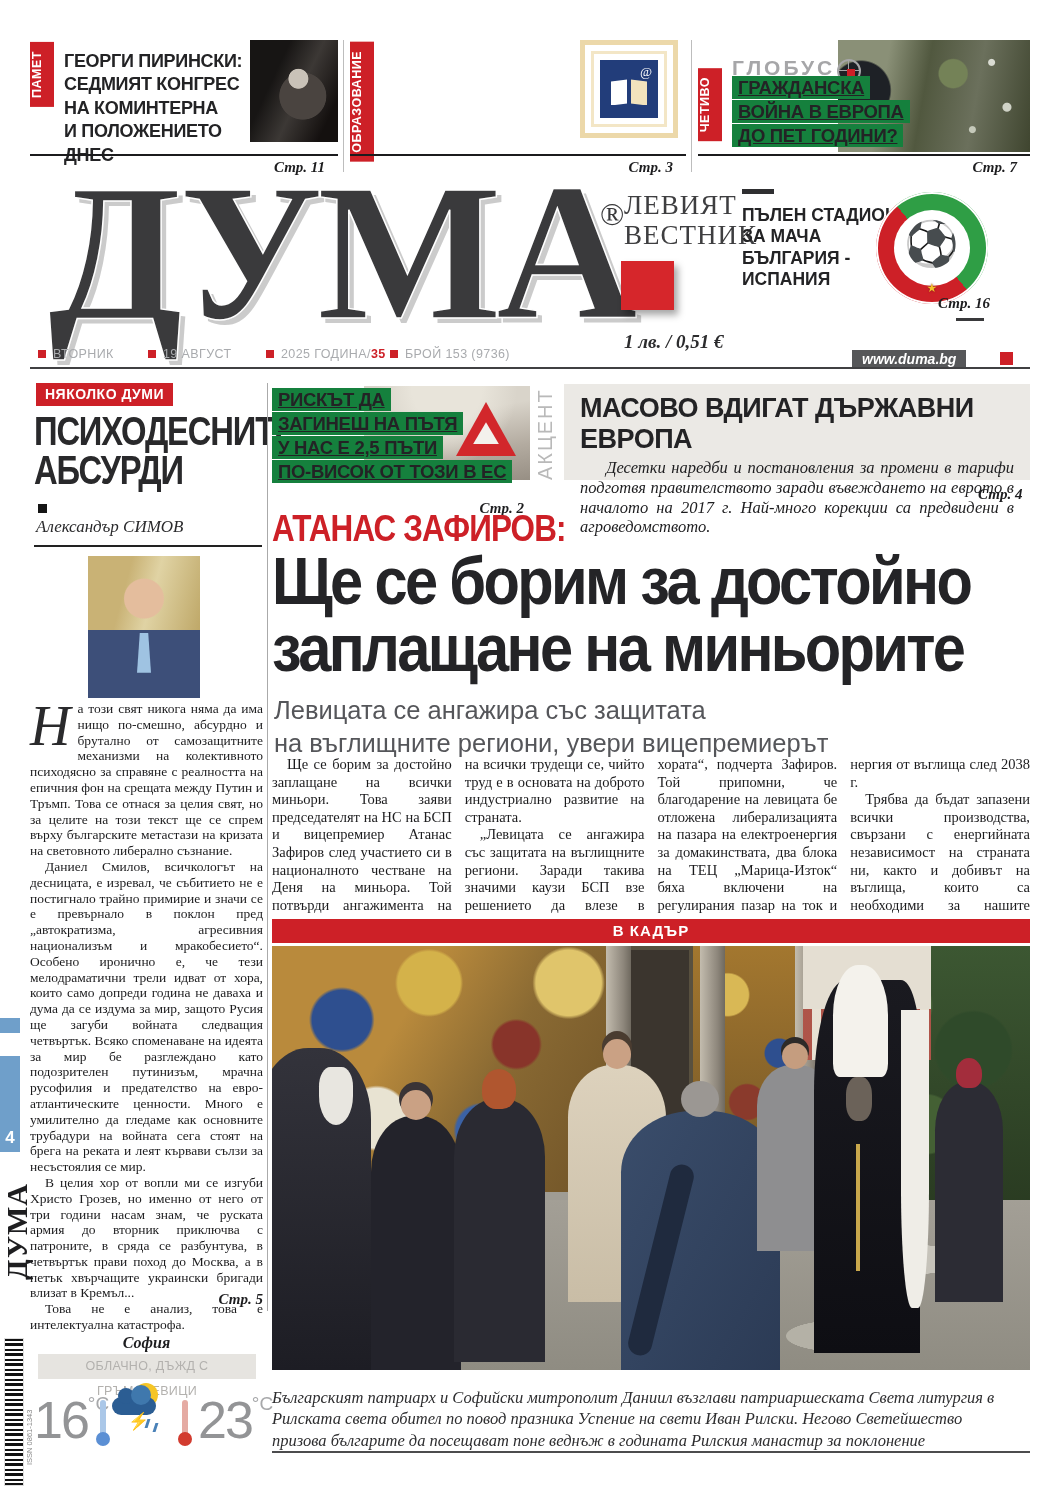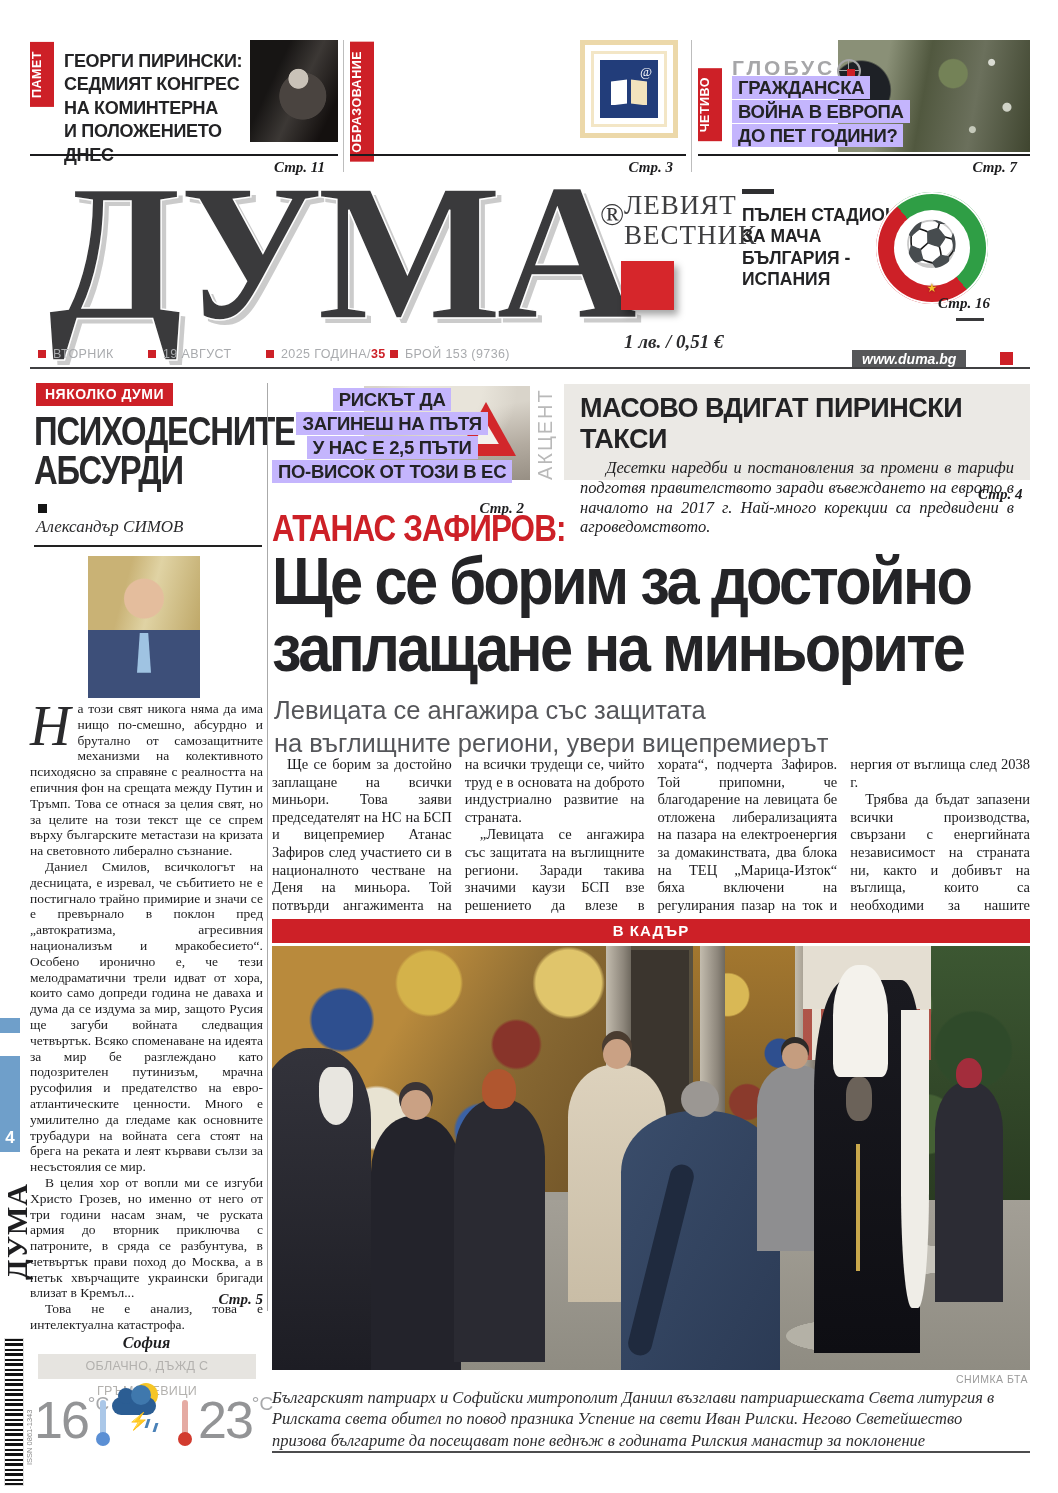--- a/index.html
+++ b/index.html
@@ -43,22 +43,22 @@
                           linear-gradient(90deg,#0000 0 45%, #a6a6a8 45% 52%, #0000 52% 100%); }
   .glb-sq { position:absolute; left:8px; top:8px; width:8px; height:8px; background:#cd2027; }
   .tz-photo3 { position:absolute; left:140px; right:0; top:0; height:112px;
     background:
       radial-gradient(circle at 12% 45%, #1e2126 0 16%, transparent 17%),
       radial-gradient(circle at 80% 20%, #d9dbd2 0 3px, transparent 4px),
       radial-gradient(circle at 88% 60%, #cfd2c6 0 4px, transparent 5px),
       radial-gradient(circle at 70% 80%, #c5c9ba 0 3px, transparent 4px),
       radial-gradient(circle at 60% 30%, #748257 0 10%, transparent 11%),
       linear-gradient(100deg,#8a9077 0 25%, #51583f 45%, #6b705c 70%, #3f452f 100%); }
-  .chip { display:inline; background:#c4b5fd; padding:1px 6px; box-decoration-break:clone;
-          -webkit-box-decoration-break:clone; white-space:pre-line; }
+  .chip { display:inline; background:#15803d; padding:1px 6px; box-decoration-break:clone;
+          -webkit-box-decoration-break:clone; white-space:pre-line;text-decoration:underline; }
   .tz-div { position:absolute; top:40px; width:1px; height:132px; background:#bdbdbd; }
 
   
   .logo { position:absolute; left:48px; top:172px; font-family:"Liberation Serif",serif; font-weight:bold;
           font-size:196px; line-height:.82; letter-spacing:-6px; color:#3a3a3c;
           -webkit-text-stroke:1.5px #fff; text-shadow:5px 5px 0 rgba(160,160,160,.55); }
   .logo-reg { position:absolute; left:600px; top:196px; font-size:32px; color:#3a3a3c; }
   .tagline { position:absolute; left:624px; top:190px; font-size:27px; line-height:1.12;
              letter-spacing:1px; color:#3e3e40; }
   .red-sq { position:absolute; left:621px; top:261px; width:53px; height:49px; background:#d6262b;
@@ -119,21 +119,21 @@
                  font-family:"Liberation Sans",sans-serif; font-weight:bold; font-size:17px; }
   .rail-logo { position:absolute; left:0; top:1162px; width:26px; height:118px; font-weight:bold;
                font-size:30px; color:#1e1e20; letter-spacing:1px; }
   .barcode { position:absolute; left:4px; top:1338px; width:20px; height:148px;
              background:repeating-linear-gradient(to bottom,#111 0 2px,#fff 2px 4px,#111 4px 7px,#fff 7px 10px);
              border:1px solid #ddd; }
   .issn { position:absolute; left:25px; top:1345px; width:10px; height:120px; font-size:7.5px;
           color:#8a8a8a; font-family:"Liberation Sans",sans-serif; }
 
   
-  .road { position:absolute; left:272px; top:384px; width:258px; height:118px;text-align:center; }
+  .road { position:absolute; left:272px; top:384px; width:258px; height:118px; }
   .road-photo { position:absolute; left:92px; top:2px; right:0; height:94px;
     background:
       radial-gradient(ellipse at 50% 0%, #e8e4da 0 30%, transparent 60%),
       linear-gradient(170deg,#d9d4ca 0 35%, #b3aba0 70%, #978f84 100%); }
   .road-tri { position:absolute; right:14px; top:16px; width:60px; height:54px; background:#d2272b;
               clip-path:polygon(50% 0,100% 100%,0 100%); filter:drop-shadow(2px 3px 2px rgba(0,0,0,.3)); }
   .road-tri::after { content:""; position:absolute; left:50%; top:58%; transform:translate(-50%,-50%);
               width:26px; height:22px; background:#f3f1ec; clip-path:polygon(50% 0,100% 100%,0 100%); }
   .road-title { position:absolute; left:0; top:4px; z-index:2; font-family:"Liberation Sans",sans-serif;
                 font-weight:bold; font-size:18.5px; line-height:1.3; letter-spacing:-.3px; color:#232325; }
@@ -347,21 +347,21 @@
       <span class="chip">РИСКЪТ ДА
 ЗАГИНЕШ НА ПЪТЯ
 У НАС Е 2,5 ПЪТИ
 ПО-ВИСОК ОТ ТОЗИ В ЕС</span>
     </div>
     <div class="road-page">Стр. 2</div>
   </div>
 
   <div class="acc-tag vtext">АКЦЕНТ</div>
   <div class="acc-box">
-    <div class="acc-title">МАСОВО ВДИГАТ ПИРИНСКИ ТАКСИ</div>
+    <div class="acc-title">МАСОВО ВДИГАТ ДЪРЖАВНИ ЕВРОПА</div>
     <div class="acc-text">Десетки наредби и постановления за промени в тарифи подготвя правителството заради въвеждането на еврото в началото на 2017 г. Най-много корекции са предвидени в агроведомството.</div>
   </div>
   <div class="acc-page">Стр. 4</div>
 
   <div class="art-kicker">АТАНАС ЗАФИРОВ:</div>
   <div class="art-title pre">Ще се борим за достойно
 заплащане на миньорите</div>
   <div class="art-sub pre">Левицата се ангажира със защитата
 на въглищните региони, увери вицепремиерът</div>
   <div class="art-cols">
@@ -415,21 +415,20 @@
     <div class="fig" style="left:71.5%;bottom:4%;width:14%;height:88%;background:linear-gradient(#1a1a20,#0e0e13);border-radius:30% 18% 0 0;">
       <div style="position:absolute;left:18%;top:-4%;width:52%;height:30%;background:#f4f2ec;border-radius:45% 45% 12% 12%;"></div>
       <div style="position:absolute;right:-8%;top:8%;width:26%;height:80%;background:#efede7;border-radius:0 0 40% 40%;"></div>
       <div style="position:absolute;left:30%;top:26%;width:26px;height:44px;background:#6b6259;border-radius:40%;"></div>
       <div style="position:absolute;left:40%;top:44%;width:4px;height:34%;background:#c9a84c;"></div>
     </div>
     <div class="fig" style="left:87.5%;bottom:16%;width:9%;height:52%;background:#2c2c34;">
       <div class="head" style="top:-24px;width:26px;height:30px;background:#a32d3c;border-radius:50% 50% 40% 40%;"></div>
     </div>
   </div>
-  <div class="credit">СНИМКА БТА</div>
   <div class="caption">Българският патриарх и Софийски митрополит Даниил възглави патриаршеската Света литургия в Рилската света обител по повод празника Успение на свети Иван Рилски. Негово Светейшество призова българите да посещават поне веднъж в годината Рилския манастир за поклонение</div>
   <div class="bottom-rule"></div>
 
   <div class="wx-city">София</div>
   <div class="wx-bar">ОБЛАЧНО, ДЪЖД С ГРЪМОТЕВИЦИ</div>
   <div class="wx-temp" style="left:34px;top:1390px;"><span>16</span><span class="wx-deg">°C</span></div>
   <div class="thermo blue" style="left:96px;top:1400px;">
       <span class="stem"></span>
       <span class="bulb"></span>
     </div>

